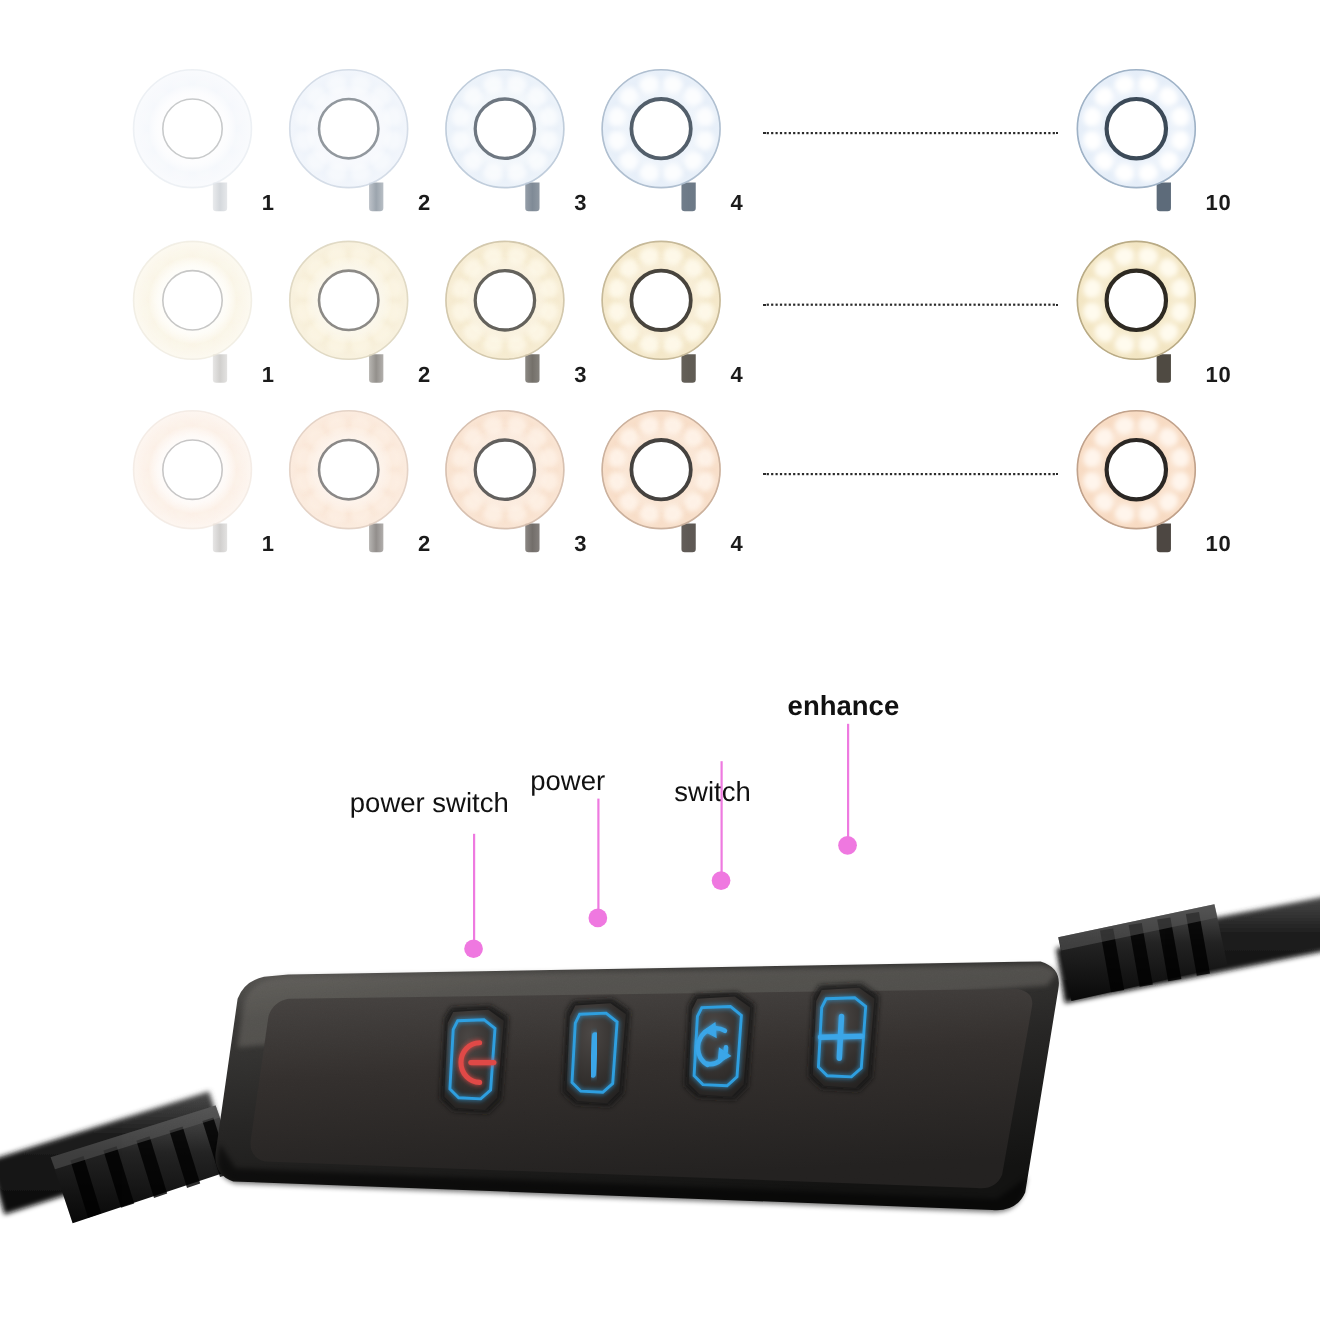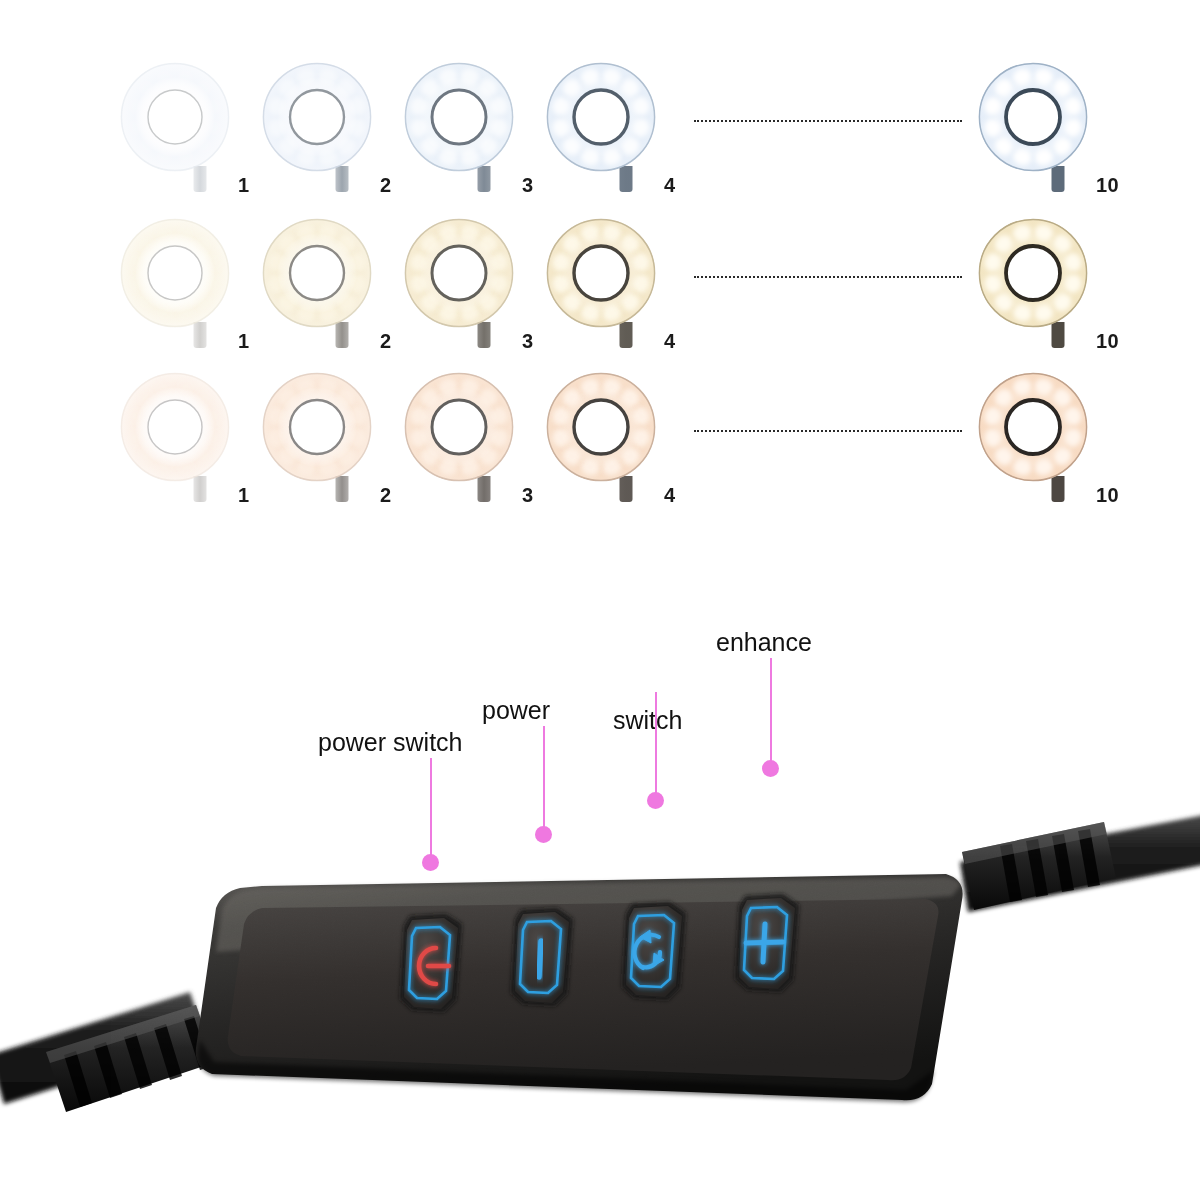--- a/index.html
+++ b/index.html
@@ -787,33 +787,33 @@
       <path d="M 751,308 L 777,307 L 787,315 L 783,371 L 774,379 L 752,378 L 744,370 L 747,316 Z" fill="none" stroke="#2f9fe0" stroke-width="2.6" filter="url(#glow)"></path>
       <g filter="url(#glow)">
         <line x1="765" y1="324" x2="763" y2="362" stroke="#3aa6e8" stroke-width="5" stroke-linecap="round"></line>
         <line x1="746" y1="343" x2="783" y2="342" stroke="#3aa6e8" stroke-width="5" stroke-linecap="round"></line>
       </g>
     </g>
   </svg>
 
   <div id="callouts">
       <div class="callout">
-        <div class="callout-label" style="left: 318px; top: 128px;">power switch</div>
+        <div class="callout-label" style="left: 318px; top: 116px;">power switch</div>
         <div class="callout-line" style="left: 430px; top: 158px; height: 100px;"></div>
         <div class="callout-dot" style="left: 422px; top: 254px;"></div>
       </div>
       <div class="callout">
         <div class="callout-label" style="left: 482px; top: 96px;">power</div>
         <div class="callout-line" style="left: 543px; top: 126px; height: 104px;"></div>
         <div class="callout-dot" style="left: 535px; top: 226px;"></div>
       </div>
       <div class="callout">
         <div class="callout-label" style="left: 613px; top: 62px; margin-top: 44px;">switch</div>
         <div class="callout-line" style="left: 655px; top: 92px; height: 104px;"></div>
         <div class="callout-dot" style="left: 647px; top: 192px;"></div>
       </div>
       <div class="callout">
-        <div class="callout-label" style="left: 716px; top: 28px;">enhance</div>
+        <div class="callout-label" style="left: 716px; top: 28px; font-weight: bold;">enhance</div>
         <div class="callout-line" style="left: 770px; top: 58px; height: 106px;"></div>
         <div class="callout-dot" style="left: 762px; top: 160px;"></div>
       </div>
     </div>
 </div>
 
 </body></html>

